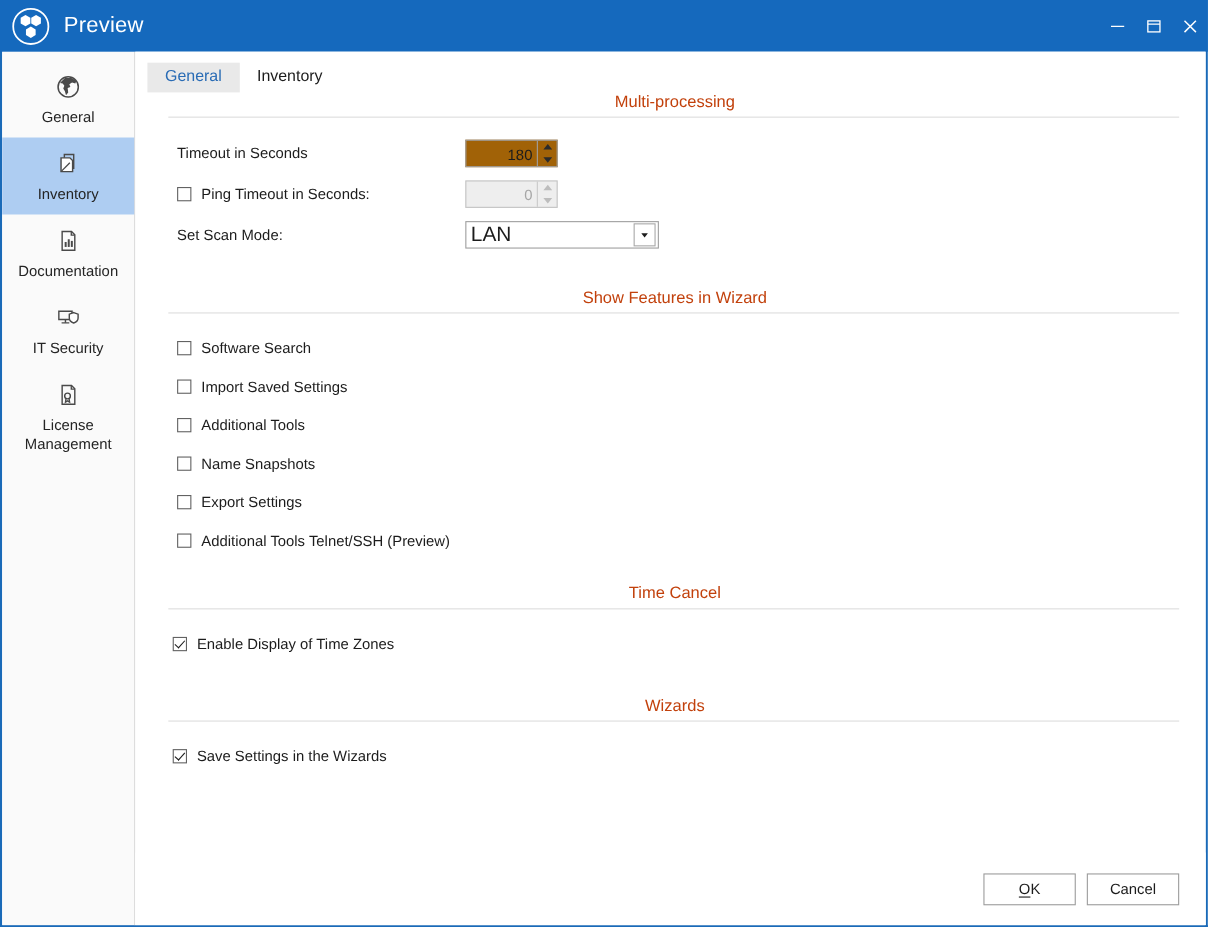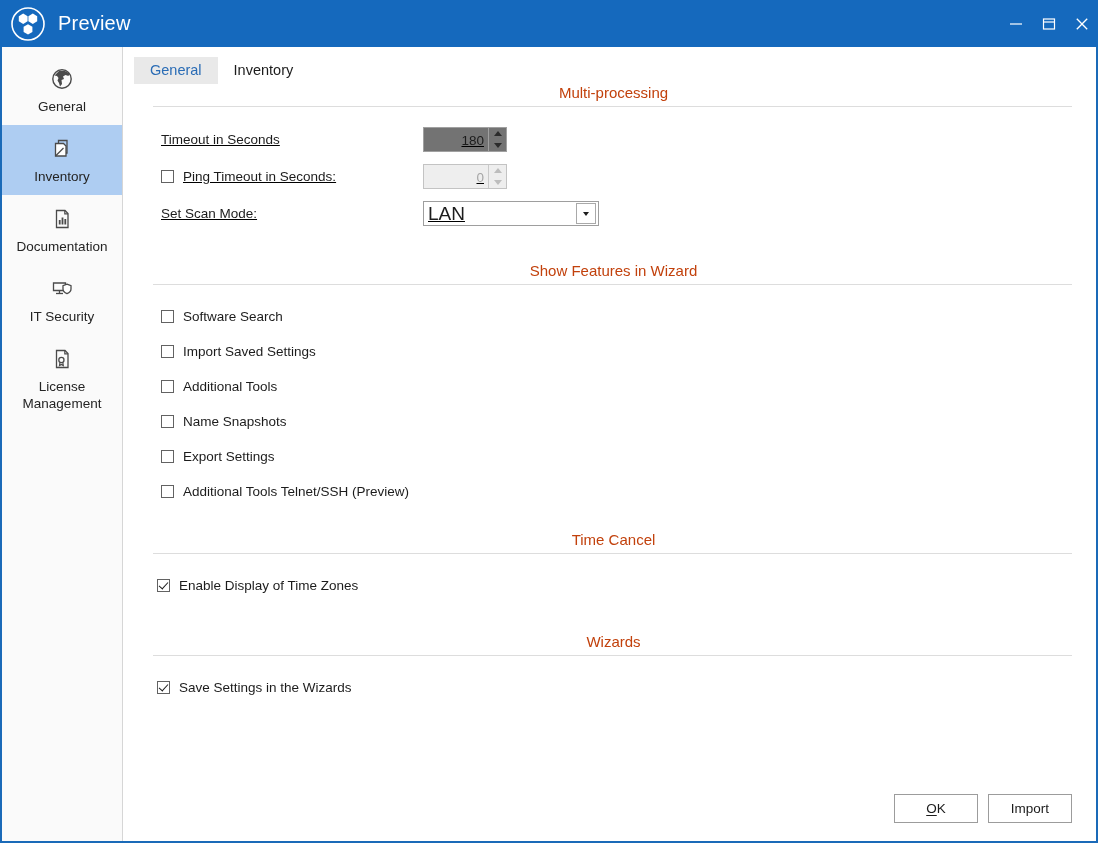--- a/index.html
+++ b/index.html
@@ -144,36 +144,35 @@
   .section-rule {
     height: 1px;
     background: #dddddd;
     margin-bottom: 14px;
   }
 
   .row {
     display: flex;
     align-items: center;
     height: 37px;
-    text-decoration: underline;
   }
   .row-label {
     font-size: 13.5px;
     color: #1c1c1c;
     width: 270px;
     padding-left: 8px;
     box-sizing: border-box;
   }
 
   
   .spin {
     width: 84px;
     height: 25px;
     border: 1px solid #a0a0a0;
-    background: #737373;
+    background: #a16207;
     display: flex;
     align-items: stretch;
     box-sizing: border-box;
   }
   .spin.disabled {
     background: #eeeeee;
     border-color: #c3c3c3;
   }
   .spin-val {
     flex: 1;
@@ -527,18 +526,18 @@
           </div>
         </div>
 
       </div>
 
       <div class="footer">
         <div class="btn">
           <u>O</u>
             <span>K</span>
         </div>
-        <div class="btn">Import</div>
+        <div class="btn">Cancel</div>
       </div>
 
     </div>
   </div>
 </div>
 
 </body></html>

